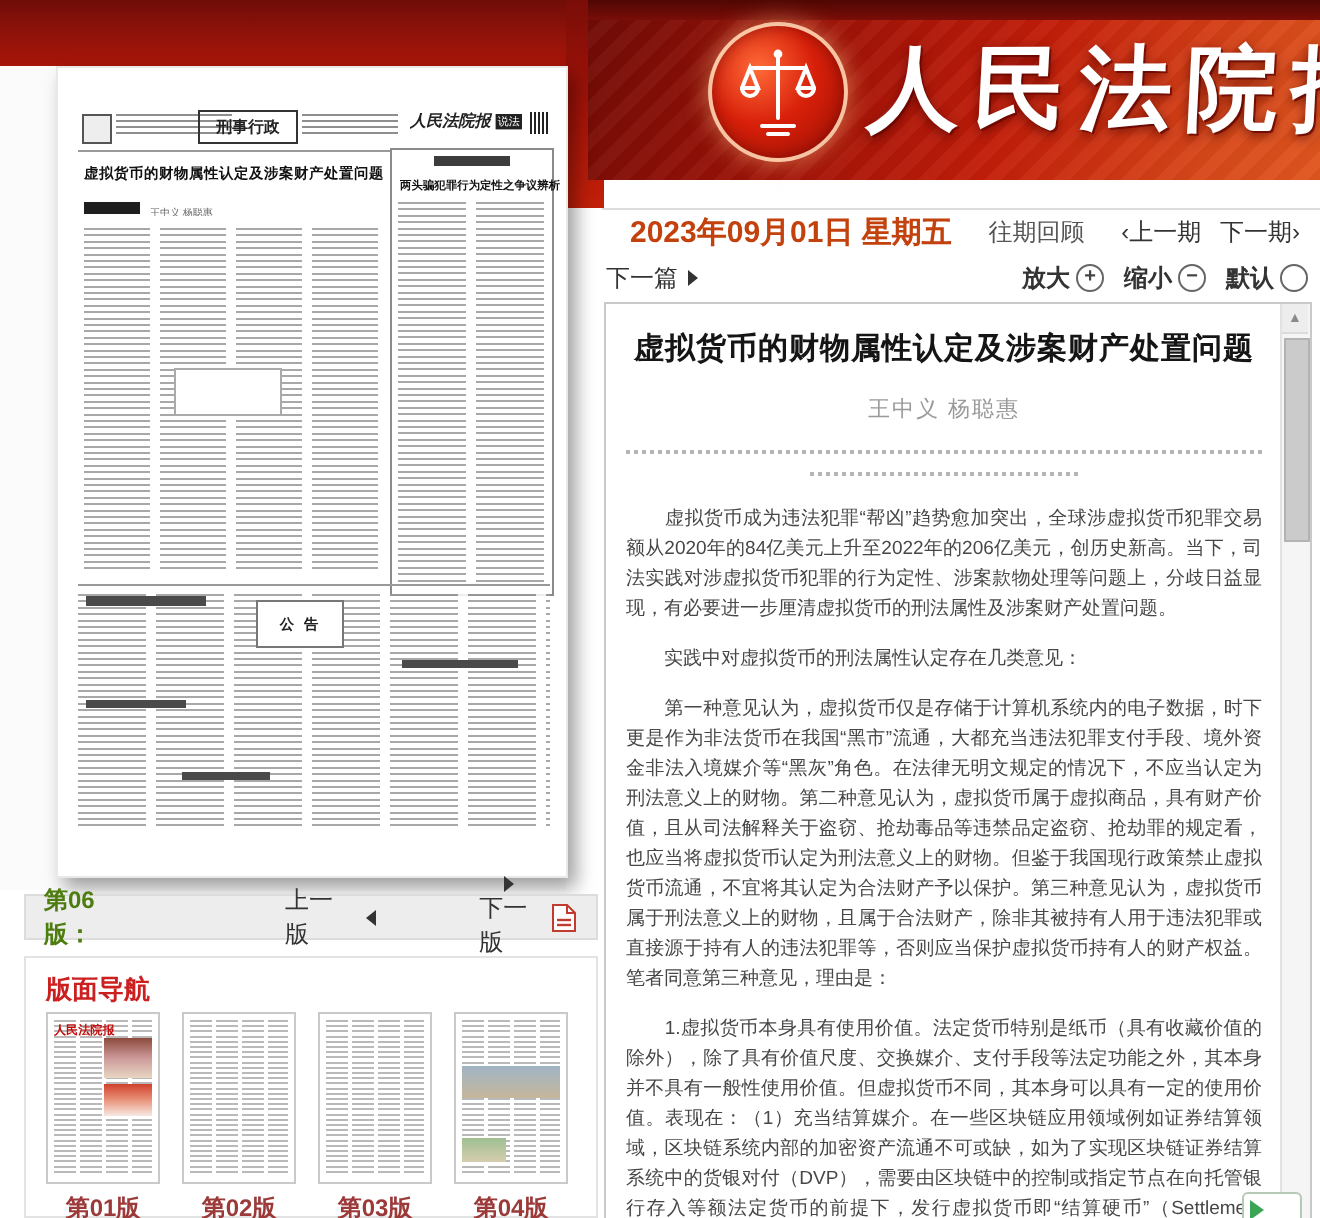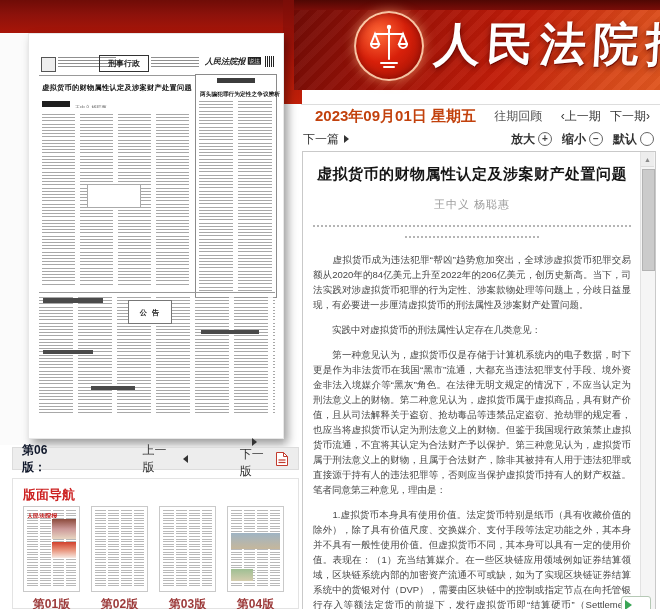--- a/index.html
+++ b/index.html
@@ -142,21 +142,21 @@
     position:absolute;left:99px;top:266px;width:42px;height:22px;background:#fff;border:1px solid #777;
     display:flex;align-items:center;justify-content:center;overflow:hidden;
   }
   .np-notice span{font-family:"DejaVu Serif","Liberation Serif",serif;font-size:12px;font-weight:bold;color:#222;transform:scale(0.6);white-space:nowrap;letter-spacing:2px;}
   .dark-bar{position:absolute;background:#4a4a4a;}
   
   .page-nav{
     position:absolute;left:12px;top:447px;width:287px;height:23px;background:#ededed;
     border:1px solid #dcdcdc;display:flex;align-items:center;box-sizing:border-box;
   }
-  .pn-current{color:#0f172a;font-size:12px;font-weight:bold;margin-left:9px;}
+  .pn-current{color:#4d7c0f;font-size:12px;font-weight:bold;margin-left:9px;}
   .pn-link{font-size:12px;color:#333;display:inline-flex;align-items:center;cursor:pointer;}
   .pn-prev{margin-left:72px;}
   .pn-next{margin-left:52px;flex-direction:column;}
   .pn-pdf{margin-left:auto;margin-right:9px;cursor:pointer;display:inline-flex;}
   
   .page-guide{
     position:absolute;left:12px;top:478px;width:287px;height:131px;background:#ffffff;
     border:1px solid #e3e3e3;box-sizing:border-box;
   }
   .pg-title{color:#cc2020;font-size:13px;font-weight:bold;margin:7px 0 0 10px;}

